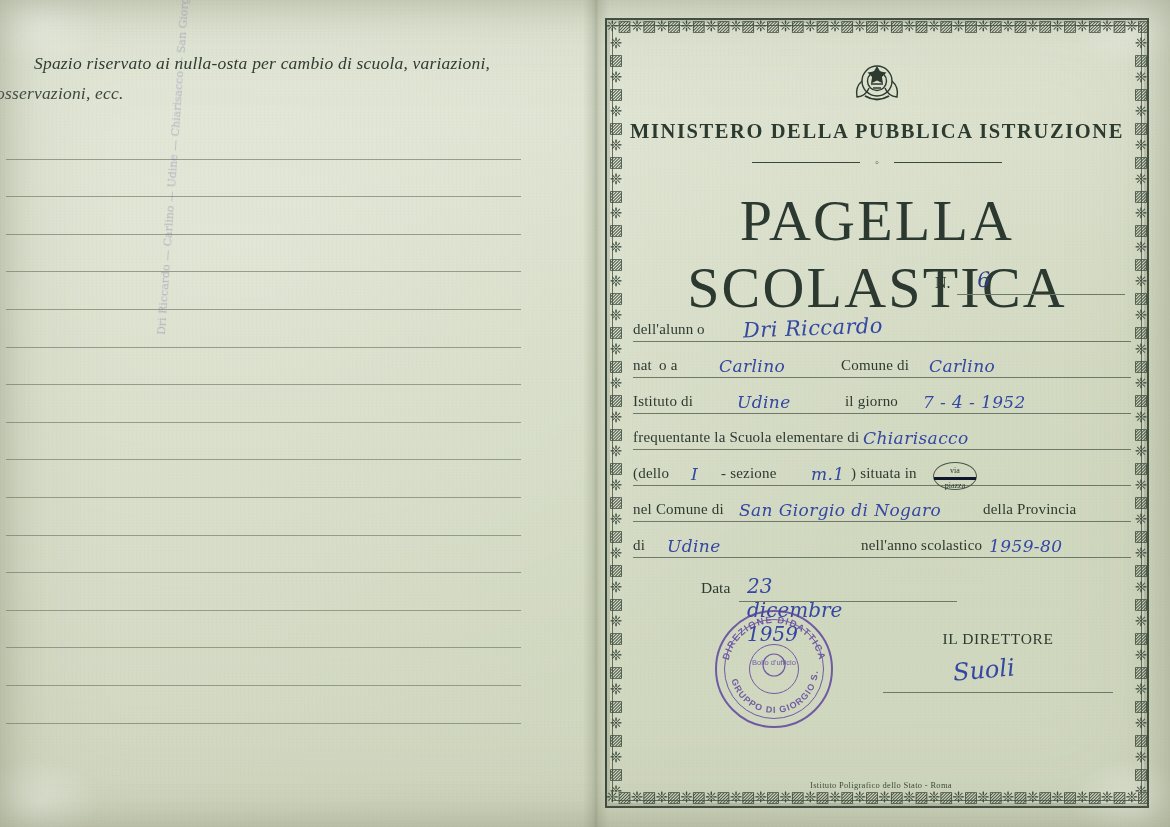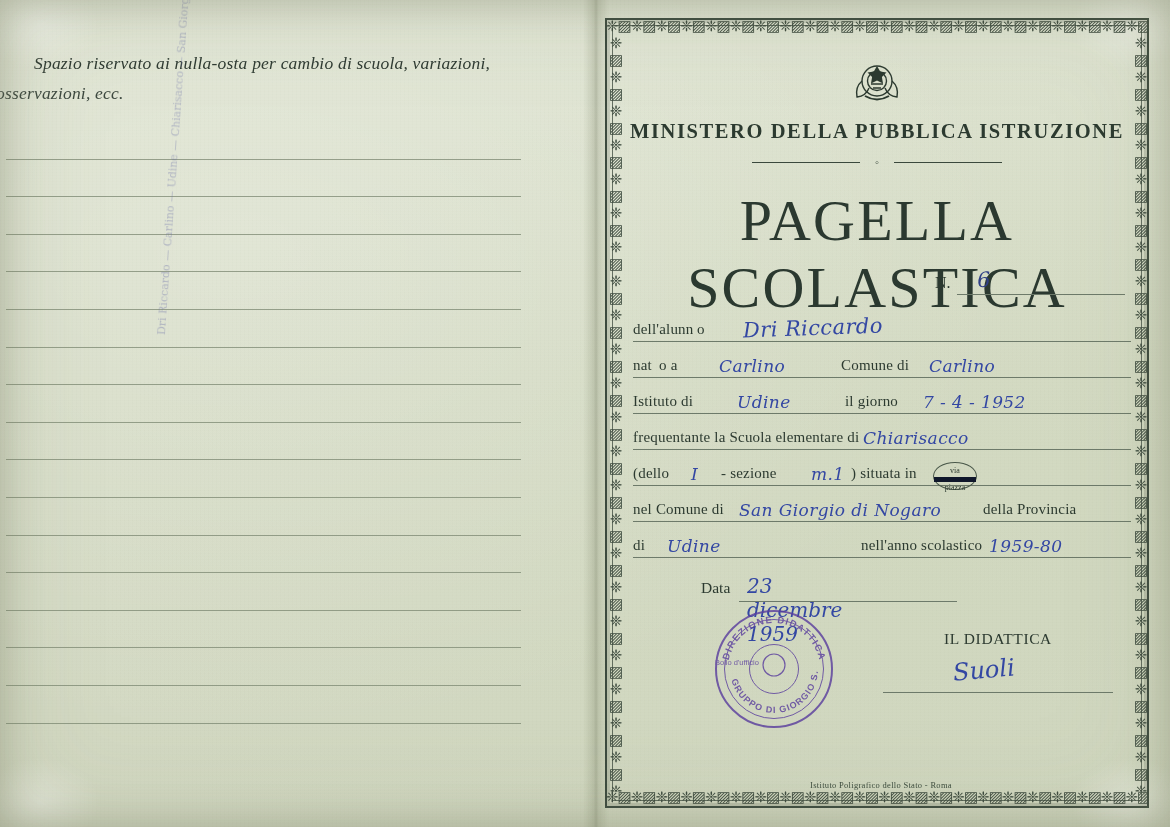--- a/index.html
+++ b/index.html
@@ -285,21 +285,21 @@
     height: 28px;
     border: 1px solid #4a584a;
     border-radius: 50%;
     text-align: center;
     font-size: 8px;
     line-height: 10px;
     padding-top: 3px;
     box-sizing: border-box;
     color: #2c3a30;
   }
-  .viapiazza .vp-top { display: block; border-bottom: 5px solid #0f172a; padding-bottom: 1px; }
+  .viapiazza .vp-top { display: block; border-bottom: 3px solid #0f172a; padding-bottom: 1px; }
   .viapiazza .vp-bot { display: block; padding-top: 1px; }
 
   .data-row {
     position: absolute;
     left: 104px;
     top: 563px;
     font-size: 15.5px;
     color: #2c3a30;
   }
   .data-row .d-lbl { position: absolute; left: 0; top: 4px; }
@@ -372,20 +372,21 @@
   .stamp .ring3 {
     position: absolute;
     inset: 34px;
     border: 1.5px solid #5b3f9e;
     border-radius: 50%;
   }
   .stamp .scen {
     position: absolute;
     left: 0; right: 0;
     top: 48px;
+    text-align: center;
     font-size: 7.5px;
     line-height: 9px;
     font-family: "Liberation Sans", sans-serif;
   }
 
   .printer {
     position: absolute;
     left: 8px; right: 0;
     bottom: 24px;
     text-align: center;
@@ -537,21 +538,21 @@
       </div>
     </div>
 
     <div class="data-row">
       <span class="d-lbl">Data</span>
       <span class="d-rule"></span>
       <span class="d-val">23 dicembre 1959</span>
     </div>
 
     <div class="direttore">
-      <div class="dd-lbl">IL DIDATTICA</div>
+      <div class="dd-lbl">IL DIRETTORE</div>
       <div class="dd-rule"></div>
       <div class="dd-sign">Suoli</div>
     </div>
 
     <div class="stamp">
       <div class="ring"></div>
       <div class="ring2"></div>
       <div class="ring3"></div>
       <svg viewBox="0 0 118 118" width="118" height="118" style="position:absolute;inset:0" aria-hidden="true">
         <defs>

